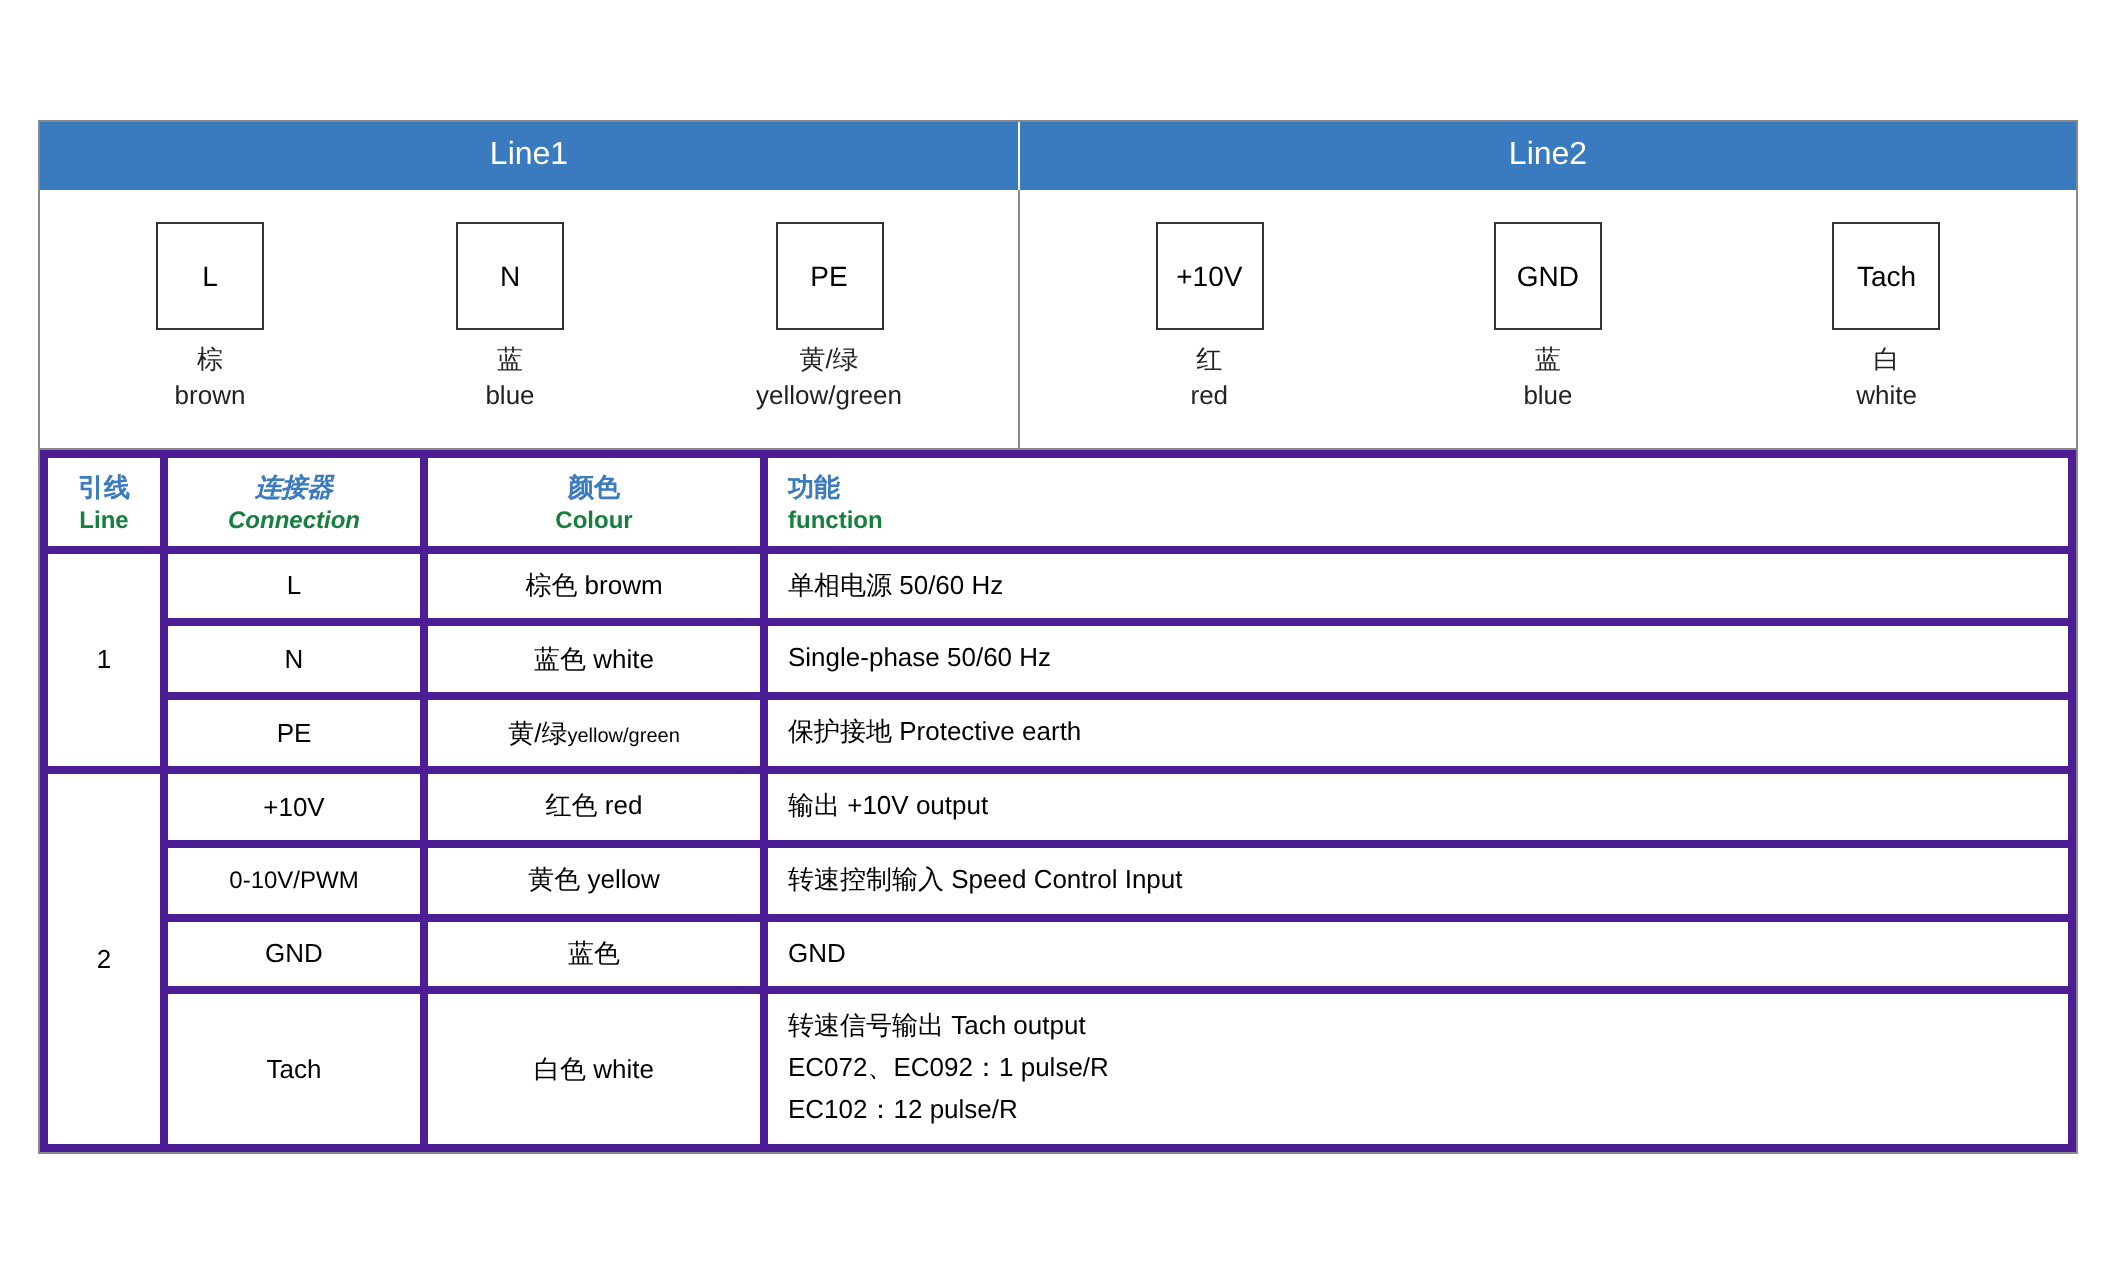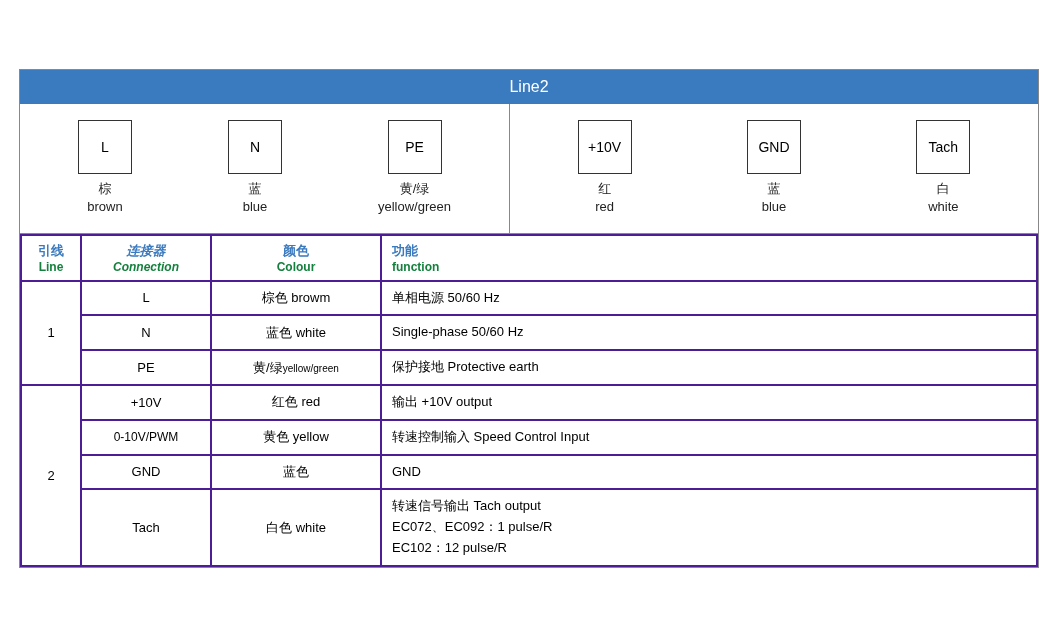--- a/index.html
+++ b/index.html
@@ -83,21 +83,21 @@
       color: #222;
       line-height: 1.4;
     }
 
     
     .info-table {
       width: 100%;
       border-collapse: collapse;
     }
     .info-table th, .info-table td {
-      border: 2px solid #4c1d95;
+      border: 4px solid #4c1d95;
       padding: 6px 10px;
       font-size: 13px;
       vertical-align: middle;
     }
     .info-table thead tr th {
       background: #fff;
       color: #3a7abf;
       font-weight: bold;
       font-size: 13px;
     }
@@ -125,20 +125,21 @@
       font-size: 10px;
       vertical-align: baseline;
     }
   </style>
 </head>
 <body>
 
 <div class="outer-wrapper">
 
   <div class="header-row">
+    <div class="header-line1">Line1</div>
     <div class="header-line2">Line2</div>
   </div>
 
   <div class="icons-row">
     <div class="icons-line1">
       <div class="connector-item">
         <div class="connector-box">L</div>
         <div class="connector-label">棕<br>brown</div>
       </div>
       <div class="connector-item">

